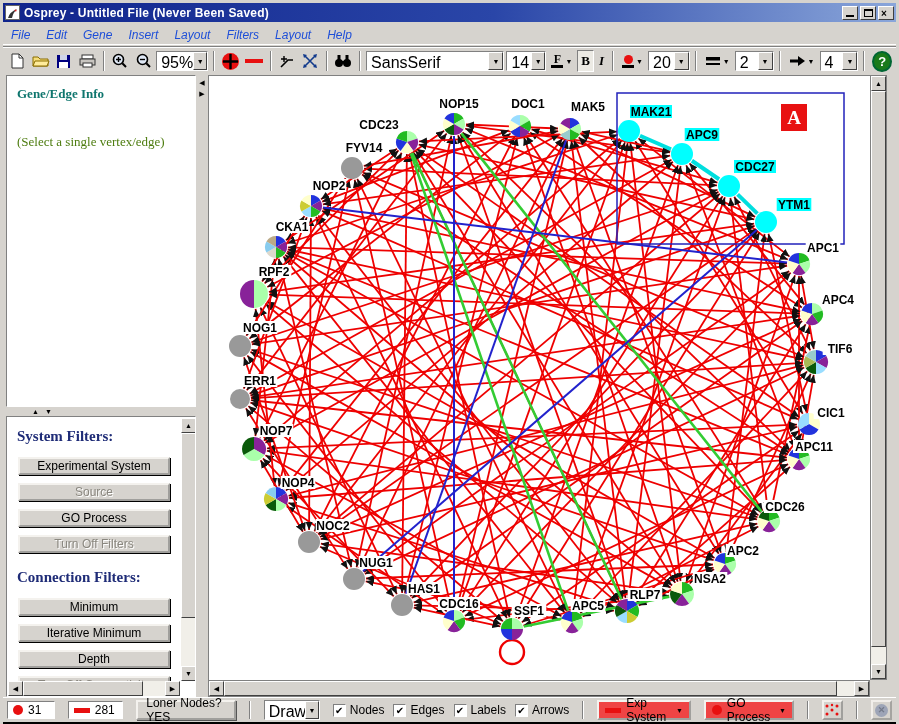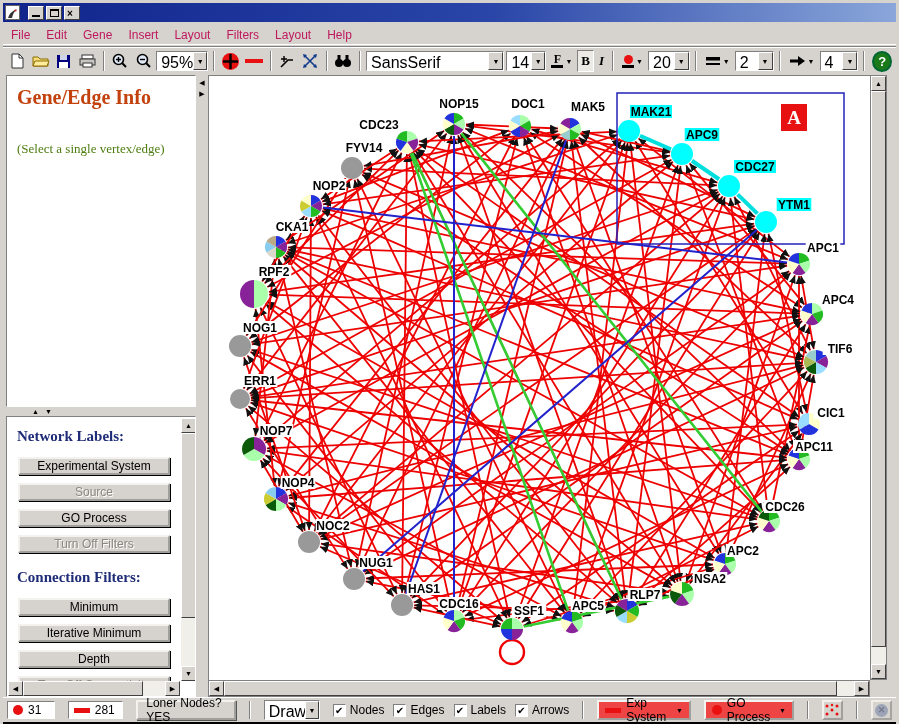--- a/index.html
+++ b/index.html
@@ -9,42 +9,42 @@
   .titlebar{position:absolute;left:0;top:0;width:893px;height:19px;background:linear-gradient(90deg,#10248c 0%,#2a46a8 55%,#8aa6da 100%);display:flex;align-items:center;padding:0 2px;color:#fff;}
   .titlebar .app-icon{width:15px;height:15px;background:#fff;border:1px solid #666;margin-right:4px;flex:0 0 auto;}
   .title-text{font-size:12px;font-weight:bold;letter-spacing:0.2px;white-space:nowrap;overflow:hidden;flex:1;}
   .tb-buttons{display:flex;gap:2px;margin-left:4px;}
   .tb-btn{width:16px;height:14px;background:#d6d3ce;border:1px solid;border-color:#fff #404040 #404040 #fff;position:relative;}
   .tb-btn .min-glyph{position:absolute;left:3px;bottom:2px;width:8px;height:2px;background:#000;}
   .tb-btn .max-glyph{position:absolute;left:3px;top:2px;width:9px;height:8px;border:1px solid #000;border-top-width:2px;}
   .tb-btn .close-glyph{position:absolute;left:2px;top:1px;font-size:10px;font-weight:bold;color:#000;line-height:11px;}
   
   .menubar{position:absolute;left:0;top:22px;width:893px;height:20px;display:flex;align-items:center;font-size:12px;background:#d6d3ce;border-bottom:1px solid #fff;}
-  .menu-item{padding:2px 8px;color:#be185d;}
+  .menu-item{padding:2px 8px;color:#1d4ed8;font-style:italic;}
   
   .toolbar{position:absolute;left:0;top:43px;width:893px;height:29px;display:flex;align-items:center;gap:2px;padding:0 4px;border-top:1px solid #808080;box-shadow:inset 0 1px 0 #fff;background:#d6d3ce;}
   .ti{width:23px;height:22px;display:flex;align-items:center;justify-content:center;background:#d6d3ce;}
   .sep{width:2px;height:20px;border-left:1px solid #808080;border-right:1px solid #fff;margin:0 3px;flex:0 0 auto;}
   .combo{display:flex;height:20px;border:1px solid;border-color:#808080 #fff #fff #808080;background:#fff;align-items:stretch;}
   .combo .cfield{padding:2px 3px 0 4px;font-size:16px;white-space:nowrap;overflow:hidden;}
   .combo .cbtn{width:15px;background:#d6d3ce;border:1px solid;border-color:#fff #404040 #404040 #fff;display:flex;align-items:center;justify-content:center;font-size:7px;color:#000;margin-left:auto;}
   .mini-drop{font-size:7px;margin-left:2px;color:#000;}
   .tbtn{height:22px;display:flex;align-items:center;justify-content:center;padding:0 3px;}
   .tbtn.pressed{border:1px solid;border-color:#808080 #fff #fff #808080;background:#eceae4;}
   .bold-b{font-weight:bold;font-size:13px;font-family:"Liberation Serif",serif;}
   .ital-i{font-style:italic;font-weight:bold;font-size:13px;font-family:"Liberation Serif",serif;}
   .fcol{display:flex;flex-direction:column;align-items:center;line-height:10px;}
   .fcol .fletter{font-weight:bold;font-size:12px;font-family:"Liberation Serif",serif;}
   .fcol .fbar{width:12px;height:3px;background:#000;margin-top:1px;}
   .fcol .reddot{width:9px;height:9px;border-radius:50%;background:#e81010;}
   .help-btn{width:21px;height:21px;border-radius:50%;background:#1a7a1a;border:2px solid #063;color:#fff;font-weight:bold;font-size:13px;display:flex;align-items:center;justify-content:center;margin-left:2px;}
   
   .panel{position:absolute;background:#fff;border:1px solid;border-color:#808080 #fff #fff #808080;}
   .info-panel{left:3px;top:72px;width:190px;height:332px;padding:10px 10px;}
-  .panel-header{font-family:"Liberation Serif",serif;font-weight:bold;color:#c2410c;font-size:20px;}
+  .panel-header{font-family:"Liberation Serif",serif;font-weight:bold;color:#0f766e;font-size:13px;}
   .panel-hint{font-family:"Liberation Serif",serif;font-size:13px;color:#4d7c0f;margin-top:32px;}
   .h-splitter{position:absolute;left:3px;top:404px;width:190px;height:9px;background:#d6d3ce;display:flex;align-items:center;padding-left:26px;gap:6px;}
   .v-splitter{position:absolute;left:193px;top:72px;width:12px;height:622px;background:#d6d3ce;display:flex;flex-direction:column;align-items:center;padding-top:4px;gap:4px;}
   .split-arrow{font-size:7px;line-height:7px;color:#000;}
   .filter-panel{left:3px;top:413px;width:190px;height:281px;padding:0;overflow:hidden;}
   .filter-content{position:absolute;left:1px;top:1px;width:172px;height:263px;background:#fff;overflow:hidden;padding:10px 9px;}
   .filter-head{font-family:"Liberation Serif",serif;font-weight:bold;color:#1f2c77;font-size:15px;margin-bottom:12px;}
   .fbtn{display:block;width:152px;height:18px;margin:0 0 8px 1px;background:#d6d3ce;border:2px outset #f4f2ee;box-shadow:1px 1px 0 #000;font-size:12px;color:#000;text-align:center;line-height:14px;font-family:"Liberation Sans",sans-serif;}
   .fbtn.disabled{color:#8a877f;text-shadow:1px 1px 0 #fff;}
   .conn-head{margin-top:16px;}
@@ -83,20 +83,21 @@
 
 <div class="window">
 
   <div class="titlebar">
     <span class="app-icon">
       <svg width="13" height="13" viewBox="0 0 13 13">
           <path d="M2,11 Q3.5,5 11,2 Q7,5.5 6,11 Z" fill="#333"></path>
           <circle cx="9.6" cy="3.4" r="1" fill="#c22"></circle>
         </svg>
     </span>
+    <span class="title-text">Osprey - Untitled File (Never Been Saved)</span>
     <span class="tb-buttons">
       <span class="tb-btn">
           <span class="min-glyph"></span>
         </span>
       <span class="tb-btn">
           <span class="max-glyph"></span>
         </span>
       <span class="tb-btn">
           <span class="close-glyph">×</span>
         </span>
@@ -264,21 +265,21 @@
     <div class="panel-hint">(Select a single vertex/edge)</div>
   </div>
 
   <div class="h-splitter">
     <span class="split-arrow">▲</span>
     <span class="split-arrow">▼</span>
   </div>
 
   <div class="panel filter-panel">
     <div class="filter-content">
-      <div class="filter-head">Network Labels:</div>
+      <div class="filter-head">System Filters:</div>
       <div id="network-buttons">
           <div class="fbtn">Experimental System</div>
           <div class="fbtn disabled">Source</div>
           <div class="fbtn">GO Process</div>
           <div class="fbtn disabled">Turn Off Filters</div>
         </div>
       <div class="filter-head conn-head">Connection Filters:</div>
       <div id="connection-buttons">
           <div class="fbtn">Minimum</div>
           <div class="fbtn">Iterative Minimum</div>

